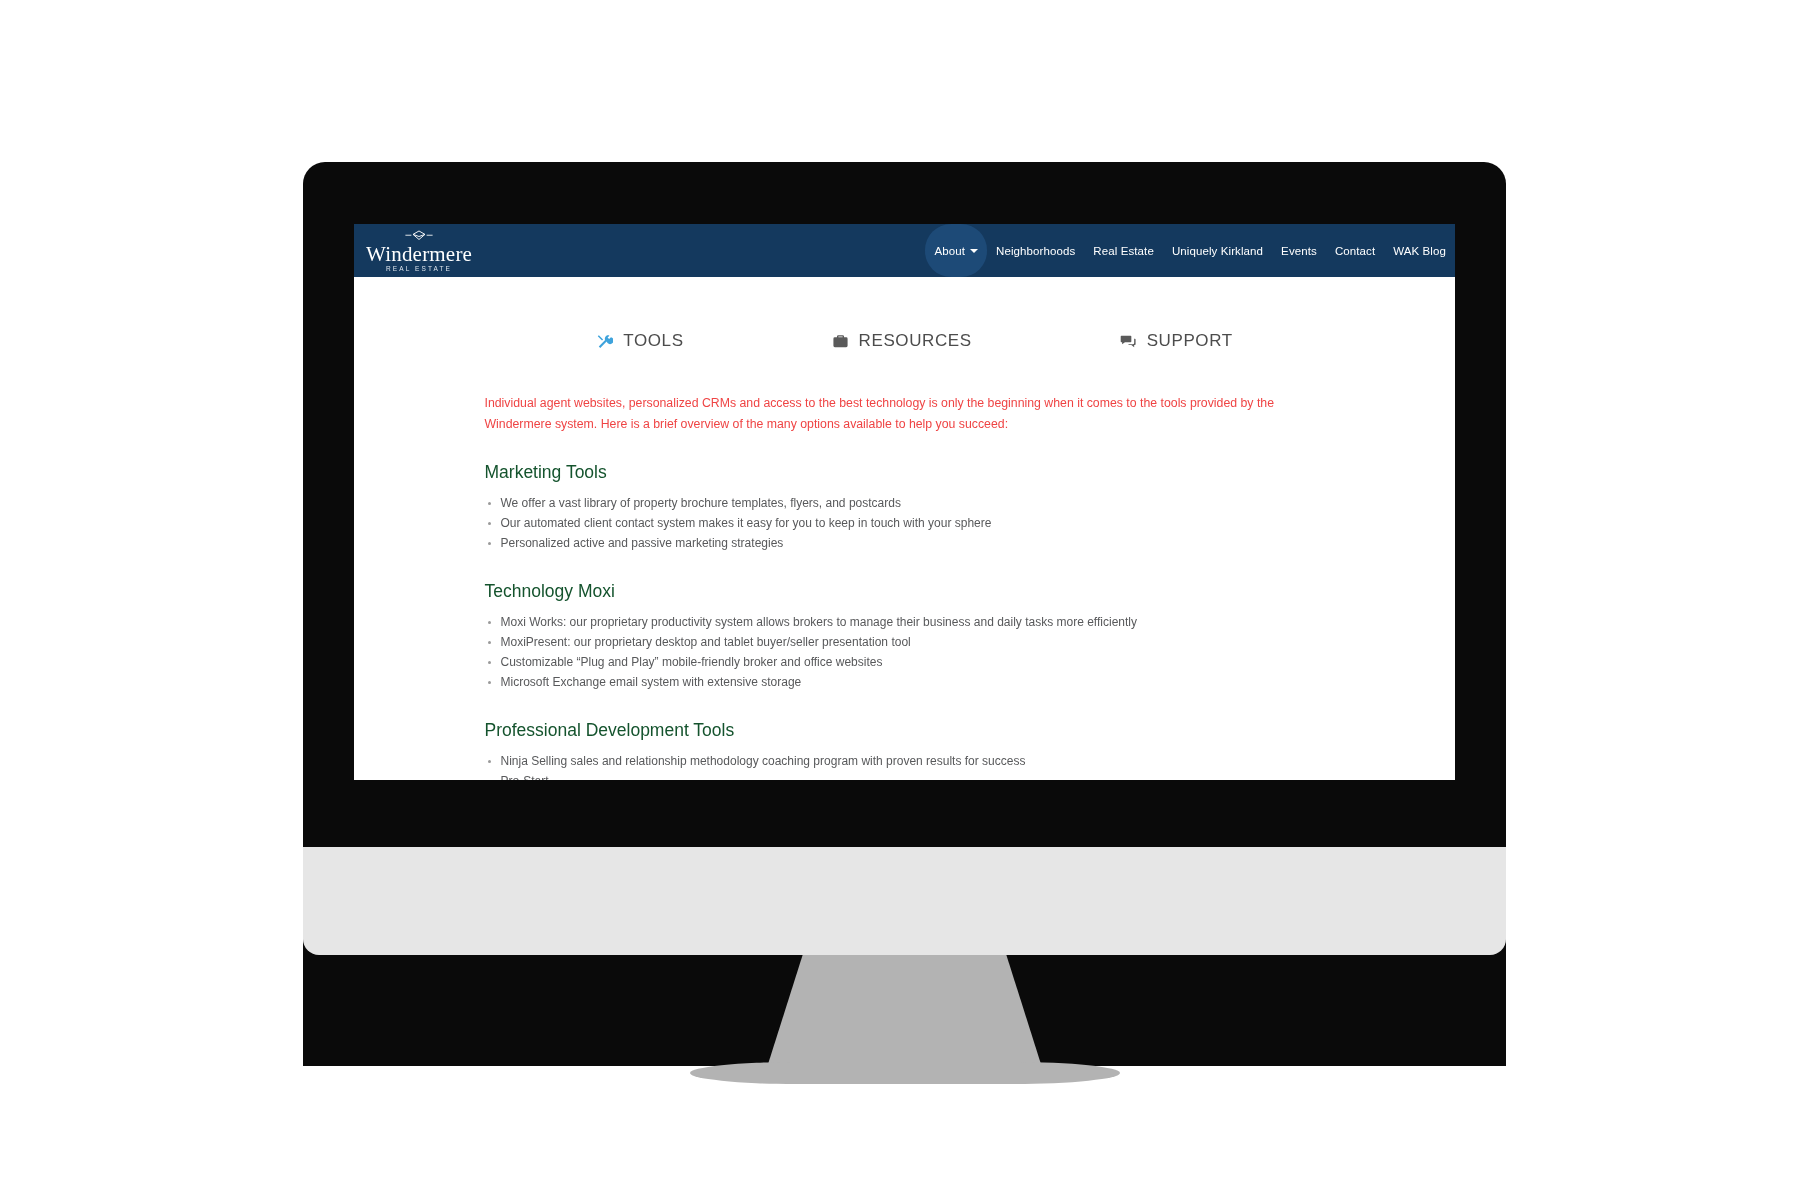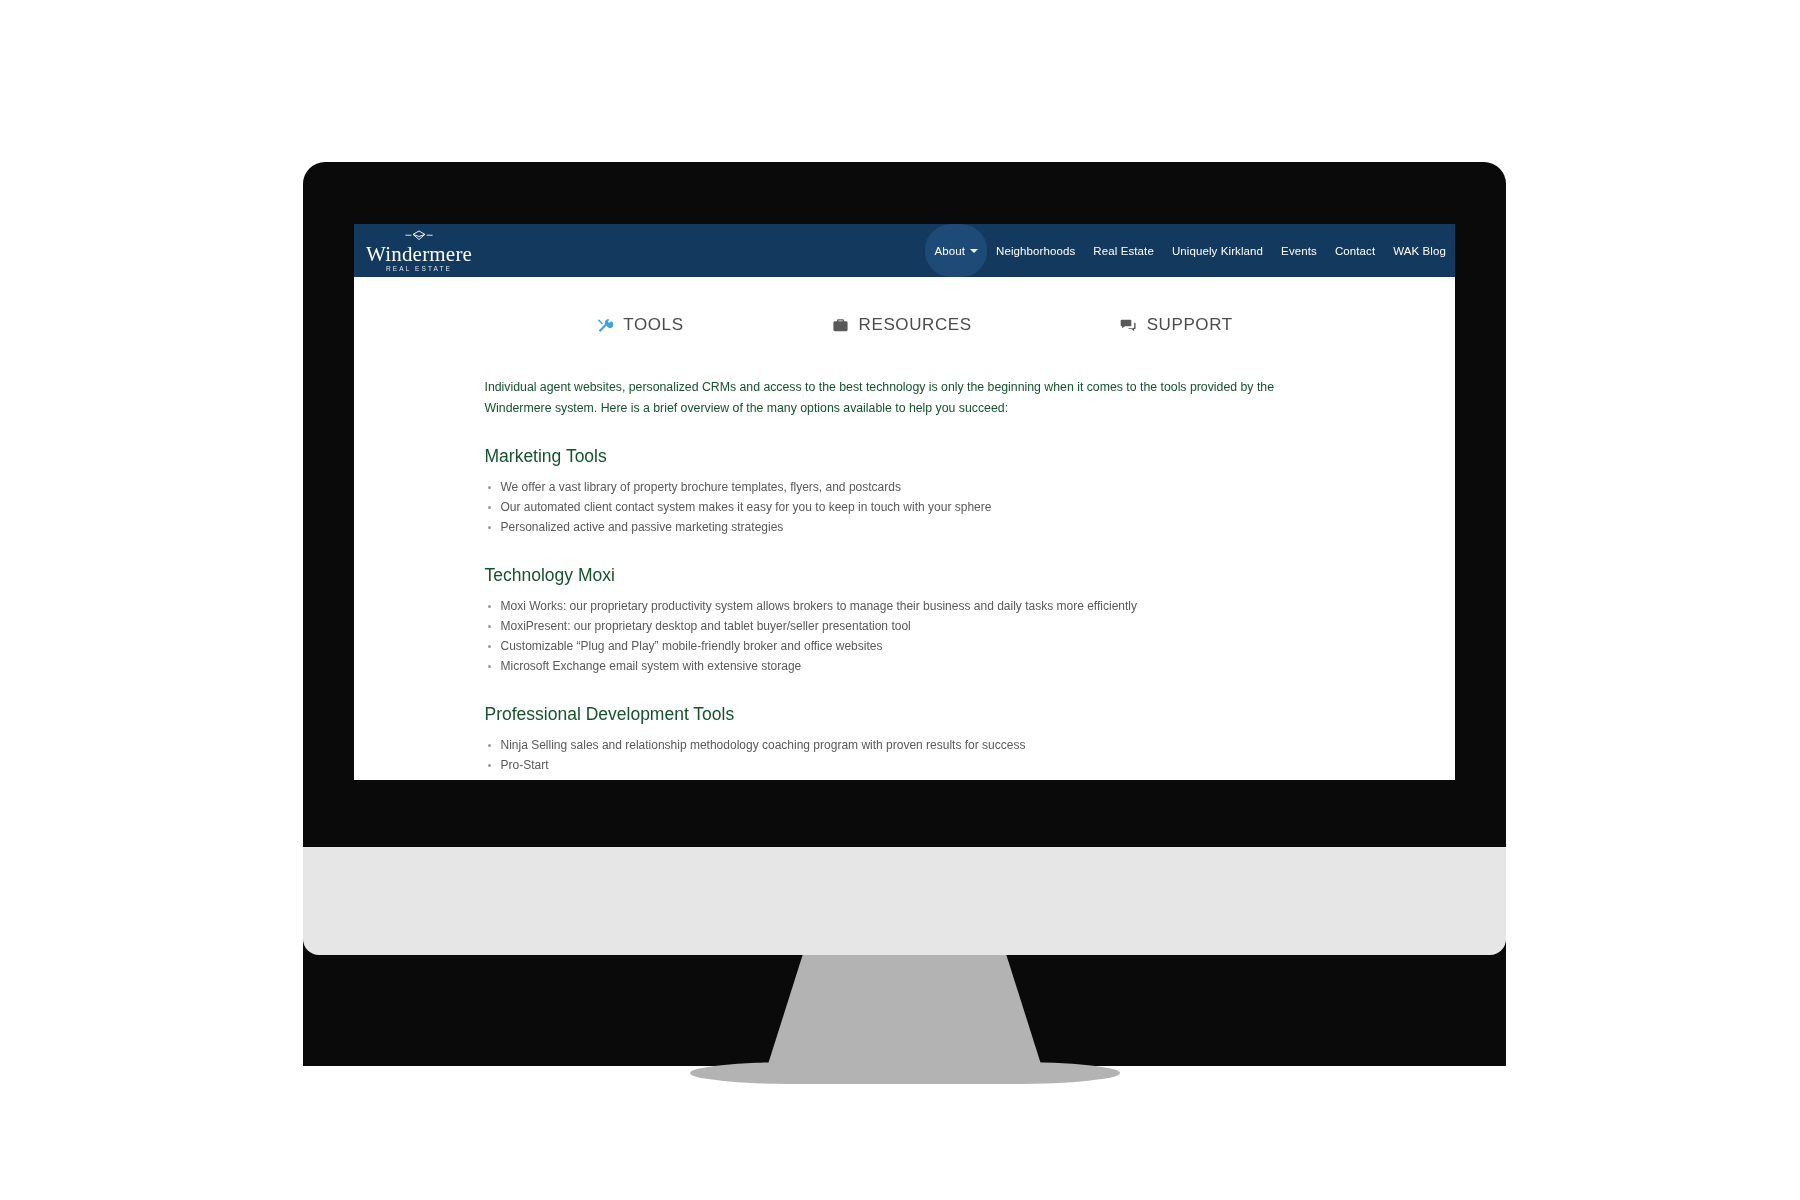--- a/index.html
+++ b/index.html
@@ -136,21 +136,21 @@
     margin-left: 5px;
     width: 0;
     height: 0;
     border-left: 4px solid transparent;
     border-right: 4px solid transparent;
     border-top: 4px solid #ffffff;
   }
 
   
   .page {
-    padding: 0;
+    padding: 16px;
     background: #ffffff;
     height: 503px;
   }
 
   .tabs {
     display: flex;
     justify-content: center;
     gap: 148px;
     padding-top: 38px;
     padding-left: 20px;
@@ -176,21 +176,21 @@
   .content {
     padding: 30px 0 0 0;
     margin: 0 auto;
     width: 840px;
     color: #58595b;
   }
 
   .intro {
     font-size: 12.3px;
     line-height: 20.5px;
-    color: #14532d;
+    color: #ef4444;
     max-width: 815px;
   }
 
   h2.section-title {
     font-weight: 400;
     font-size: 17.5px;
     color: #14532d;
     margin: 28px 0 10px 0;
   }
 

